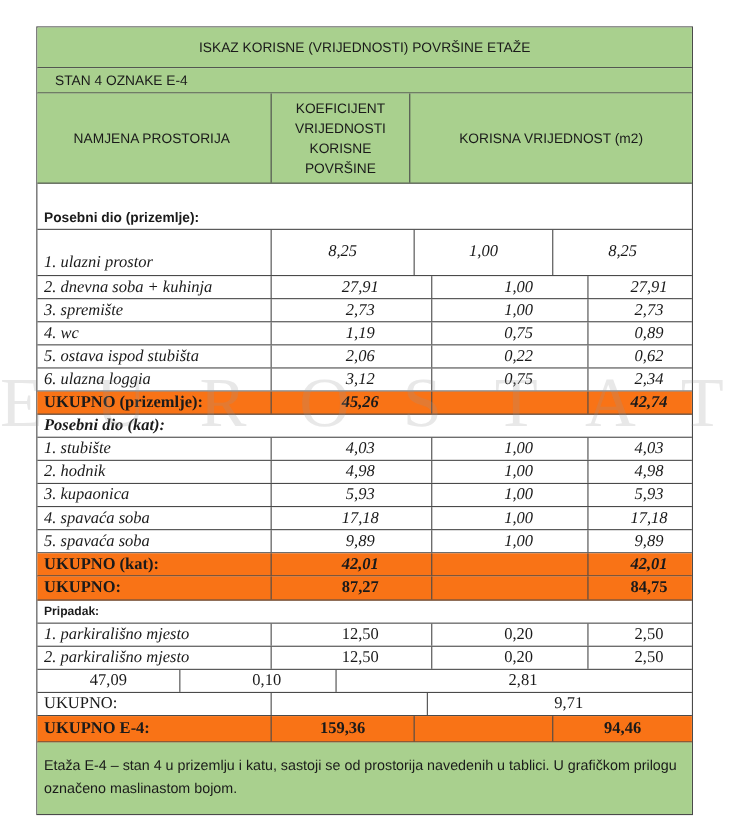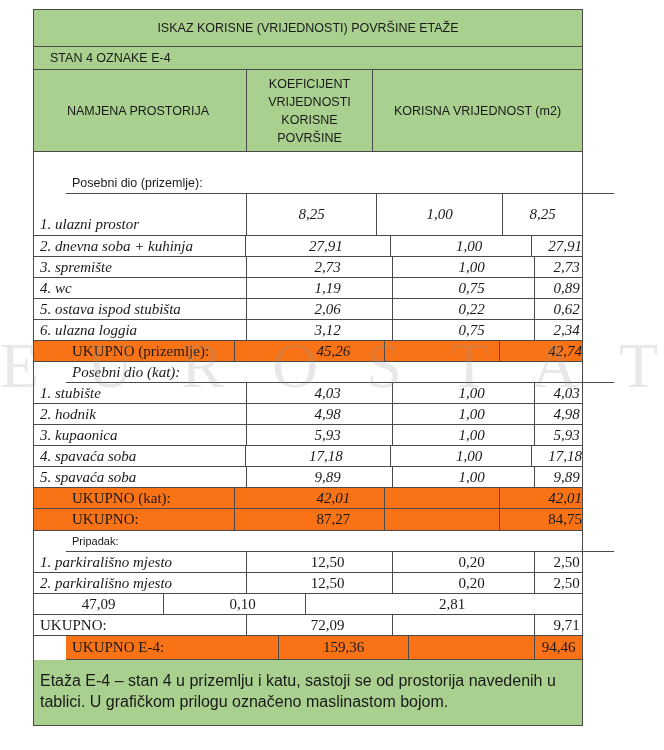--- a/index.html
+++ b/index.html
@@ -1,31 +1,31 @@
 <!DOCTYPE html>
 <html><head>
 <meta charset="utf-8">
 <style>
   html, body { margin:0; padding:0; background:#ffffff; }
   body { width:664px; height:750px; position:relative; overflow:hidden; }
-  .tbl { position:absolute; left:33px; top:9px; width:550px; border:1.5px solid #4a4a4a; box-sizing:border-box; }
+  .tbl { position:absolute; left:33px; top:24px; width:597px; border:1.5px solid #4a4a4a; box-sizing:border-box; }
   .row { display:flex; border-bottom:1px solid #4a4a4a; box-sizing:border-box; }
   .row:last-child { border-bottom:none; }
   .cell { box-sizing:border-box; display:flex; align-items:center; border-right:1px solid #4a4a4a; }
   .cell:last-child { border-right:none; }
   .c0 { width:213px; padding-left:6px; }
   .c1 { width:130px; justify-content:center; }
   .c2 { width:126px; justify-content:center; }
   .c3 { flex:1; justify-content:center; }
   .green { background:#a9d08e; }
   .grey { background:#f97316; }
   .sans { font-family:"Liberation Sans", sans-serif; font-size:12.5px; color:#1a1a1a; }
   .serif { font-family:"Liberation Serif", serif; font-size:15px; color:#1a1a1a; }
   .it { font-style:italic; }
-  .b { font-weight:normal;margin-left:32px; }
+  .b { font-weight:bold; }
   .title-row { height:37px; justify-content:center; align-items:center; }
   .stan-row { height:23px; align-items:center; padding-left:16px; }
   .hdr-row { height:82px; }
   .hdr-row .cell { justify-content:center; text-align:center; line-height:18px; padding:0 4px; }
   .full { width:100%; padding-left:6px; display:flex; box-sizing:border-box; }
   .sec-tall { height:42px; align-items:flex-end; padding-bottom:3px; }
   .sec { height:21px; align-items:center; }
   .r { height:21px;gap:16px; }
   .r-tall { height:42px; }
   .r-tall .c0 { align-items:flex-end; padding-bottom:2px; }
@@ -151,29 +151,28 @@
     <div class="cell c2">0,20</div>
     <div class="cell c3">2,50</div>
   </div>
   <div class="row r serif">
     <div class="cell c1">47,09</div>
     <div class="cell c2">0,10</div>
     <div class="cell c3">2,81</div>
   </div>
   <div class="row r serif">
     <div class="cell c0">UKUPNO:</div>
-    <div class="cell c1">72,09</div>
     <div class="cell c2"></div>
     <div class="cell c3">9,71</div>
   </div>
   <div class="row grey serif b" style="height:24px">
     <div class="cell c0">UKUPNO E-4:</div>
     <div class="cell c1">159,36</div>
     <div class="cell c2"></div>
     <div class="cell c3">94,46</div>
   </div>
 
-  <div class="row green note-row sans" style="font-size:16px">
+  <div class="row green note-row sans" style="font-size:13px">
     <span>Etaža E-4 – stan 4 u prizemlju i katu, sastoji se od prostorija navedenih u tablici. U grafičkom prilogu označeno maslinastom bojom.</span>
   </div>
 </div>
 
 <div class="watermark">EUROSTATE</div>
 
 </body></html>

